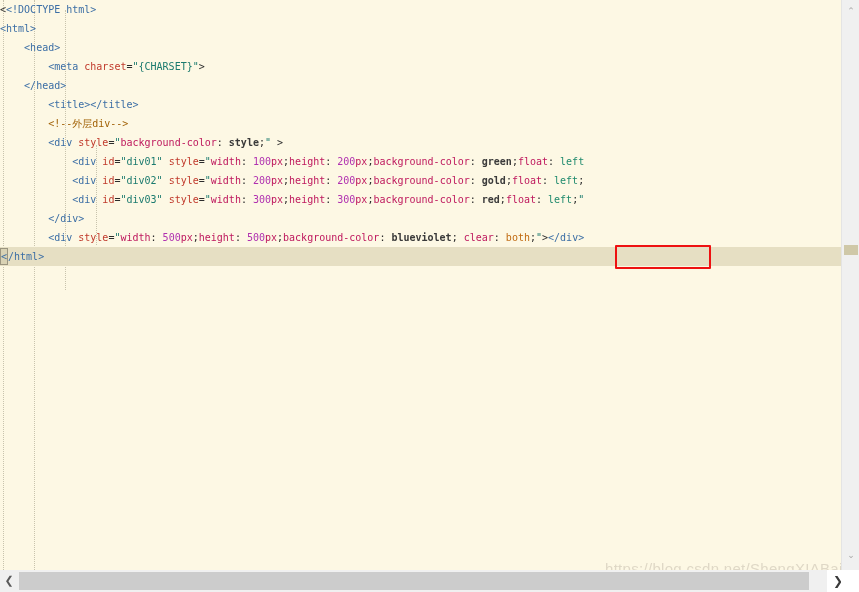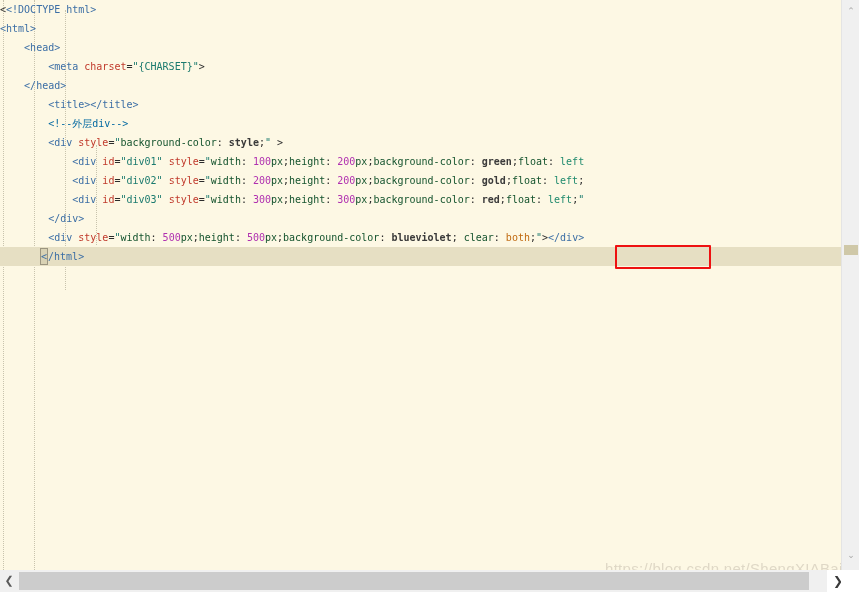--- a/index.html
+++ b/index.html
@@ -58,33 +58,32 @@
     height: 19px;
     line-height: 19px;
     white-space: pre;
     font-size: 10px;
     font-family: "DejaVu Sans Mono", "Liberation Mono", monospace;
     letter-spacing: 0px;
     color: #2b2b2b;
   }
   .line.hl {
     background: #e6dfc3;
-    padding-left: 40px;
   }
 
   
   .tag      { color: #3b6ea5; }
   .attr     { color: #c0392b; }
   .str      { color: #1a7a6e; }
   .punc     { color: #2b2b2b; }
-  .prop     { color: #14532d; }
+  .prop     { color: #be185d; }
   .num      { color: #b030b0; }
   .val      { color: #1f8a6d; }
   .kw       { color: #3a3a3a; font-weight: bold; }
-  .comment  { color: #0369a1; }
+  .comment  { color: #a16207; }
   .orange   { color: #c06a10; text-align: center; }
 
   
   .bracket-match {
     display: inline-block;
     border: 1px solid #9b9580;
     background: #d9d2b4;
     line-height: 16px;
     height: 17px;
     margin: 0;

